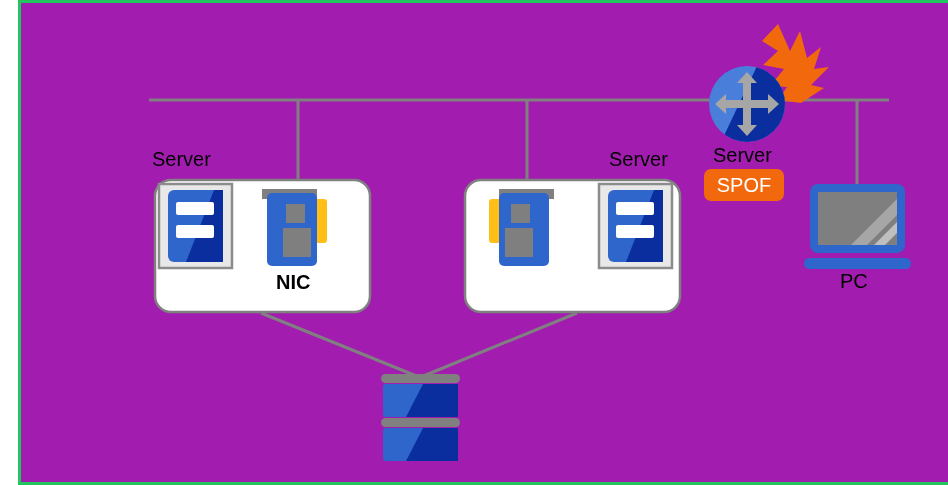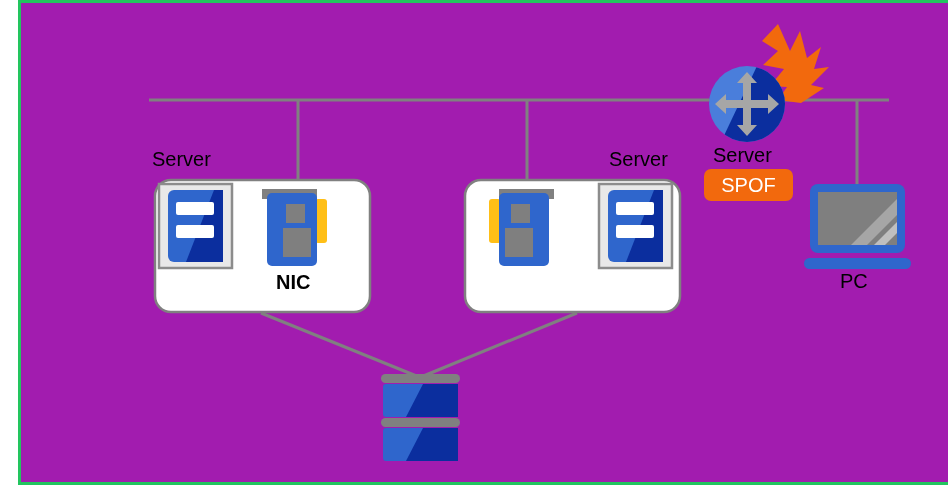--- a/index.html
+++ b/index.html
@@ -159,18 +159,18 @@
   </svg>
 
   <div class="lbl" style="left:131px; top:146px;">Server</div>
 
   <div class="lbl" style="left:255px; top:269px;font-weight:bold;">NIC</div>
 
   <div class="lbl" style="left:588px; top:146px;">Server</div>
 
   <div class="lbl" style="left:692px; top:142px;">Server</div>
 
-  <div class="spof-badge" style="left:683px; top:166px; width:89px; height:32px; background:#F2690D;">SPOF</div>
+  <div class="spof-badge" style="left:683px; top:166px; width:80px; height:32px; background:#F2690D;">SPOF</div>
 
   <div class="lbl" style="left:819px; top:268px;">PC</div>
 
 
 </div>
 
 </body></html>

